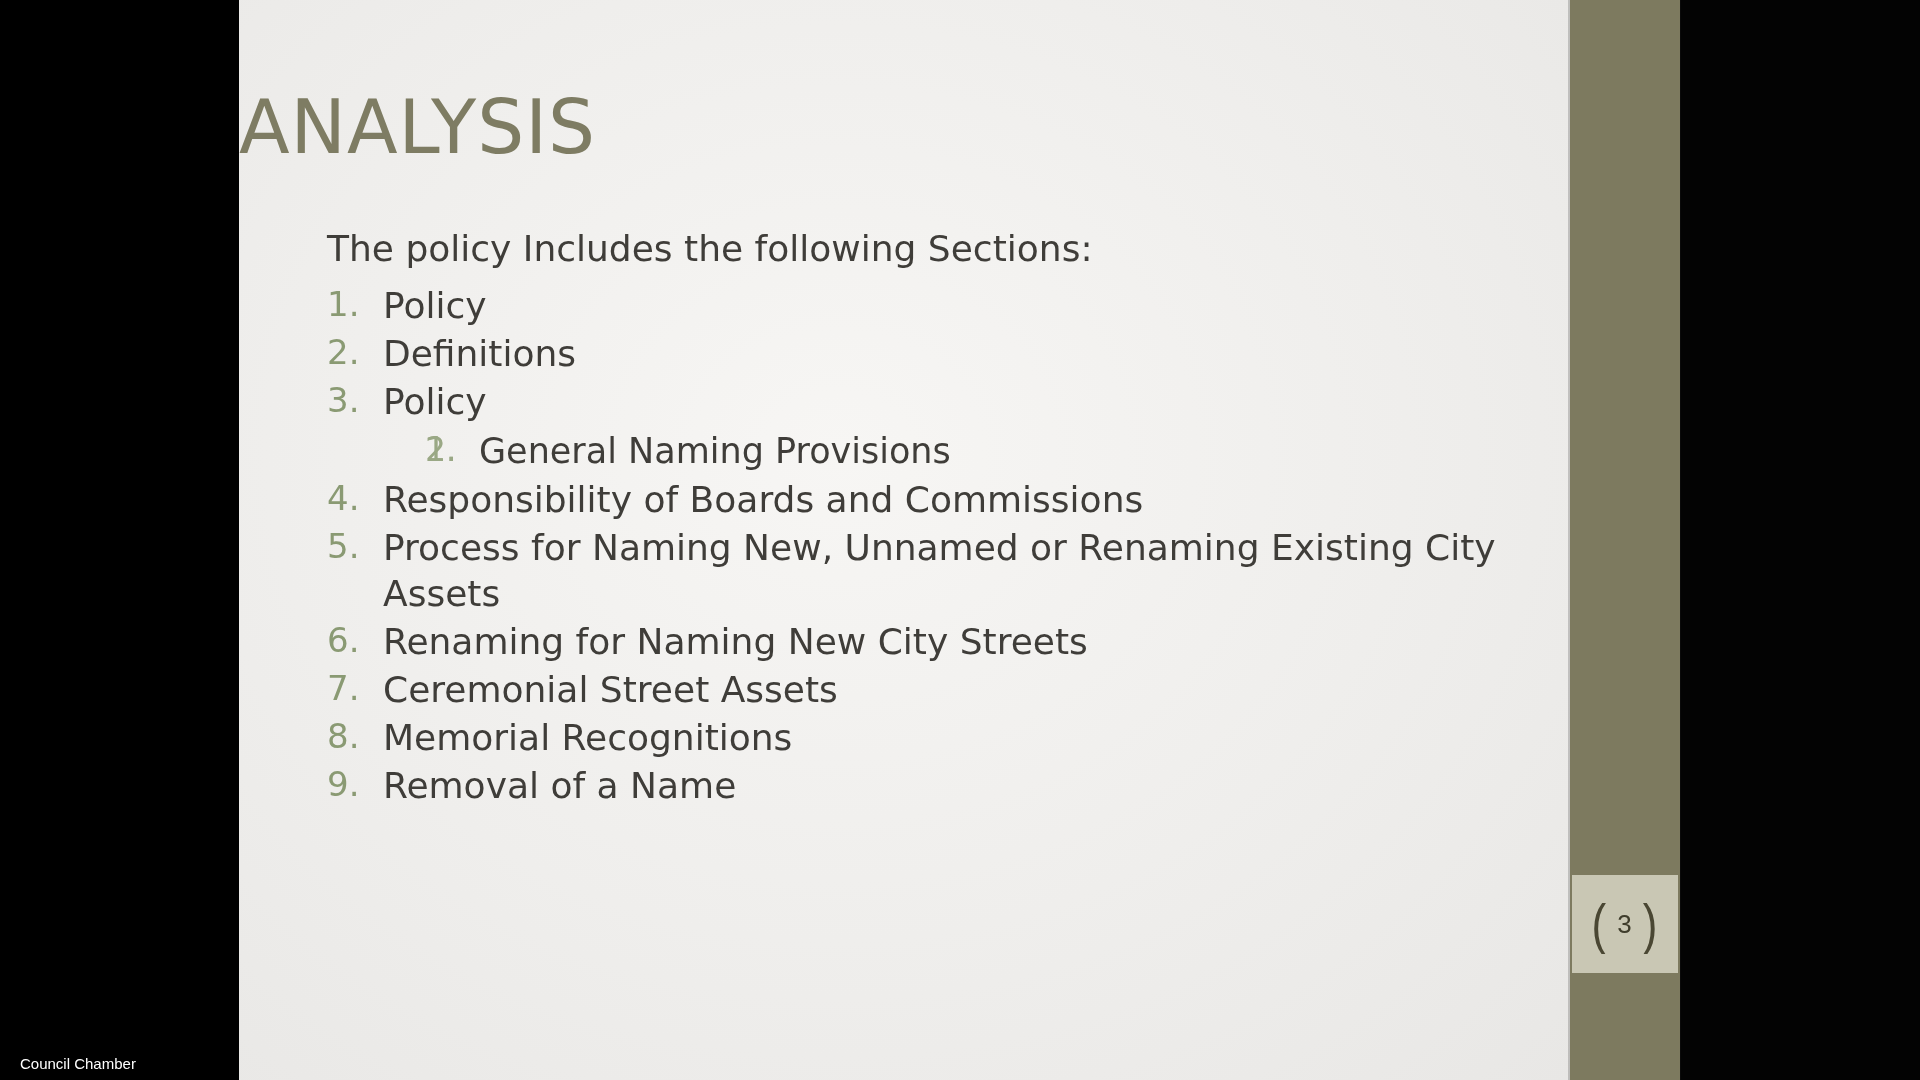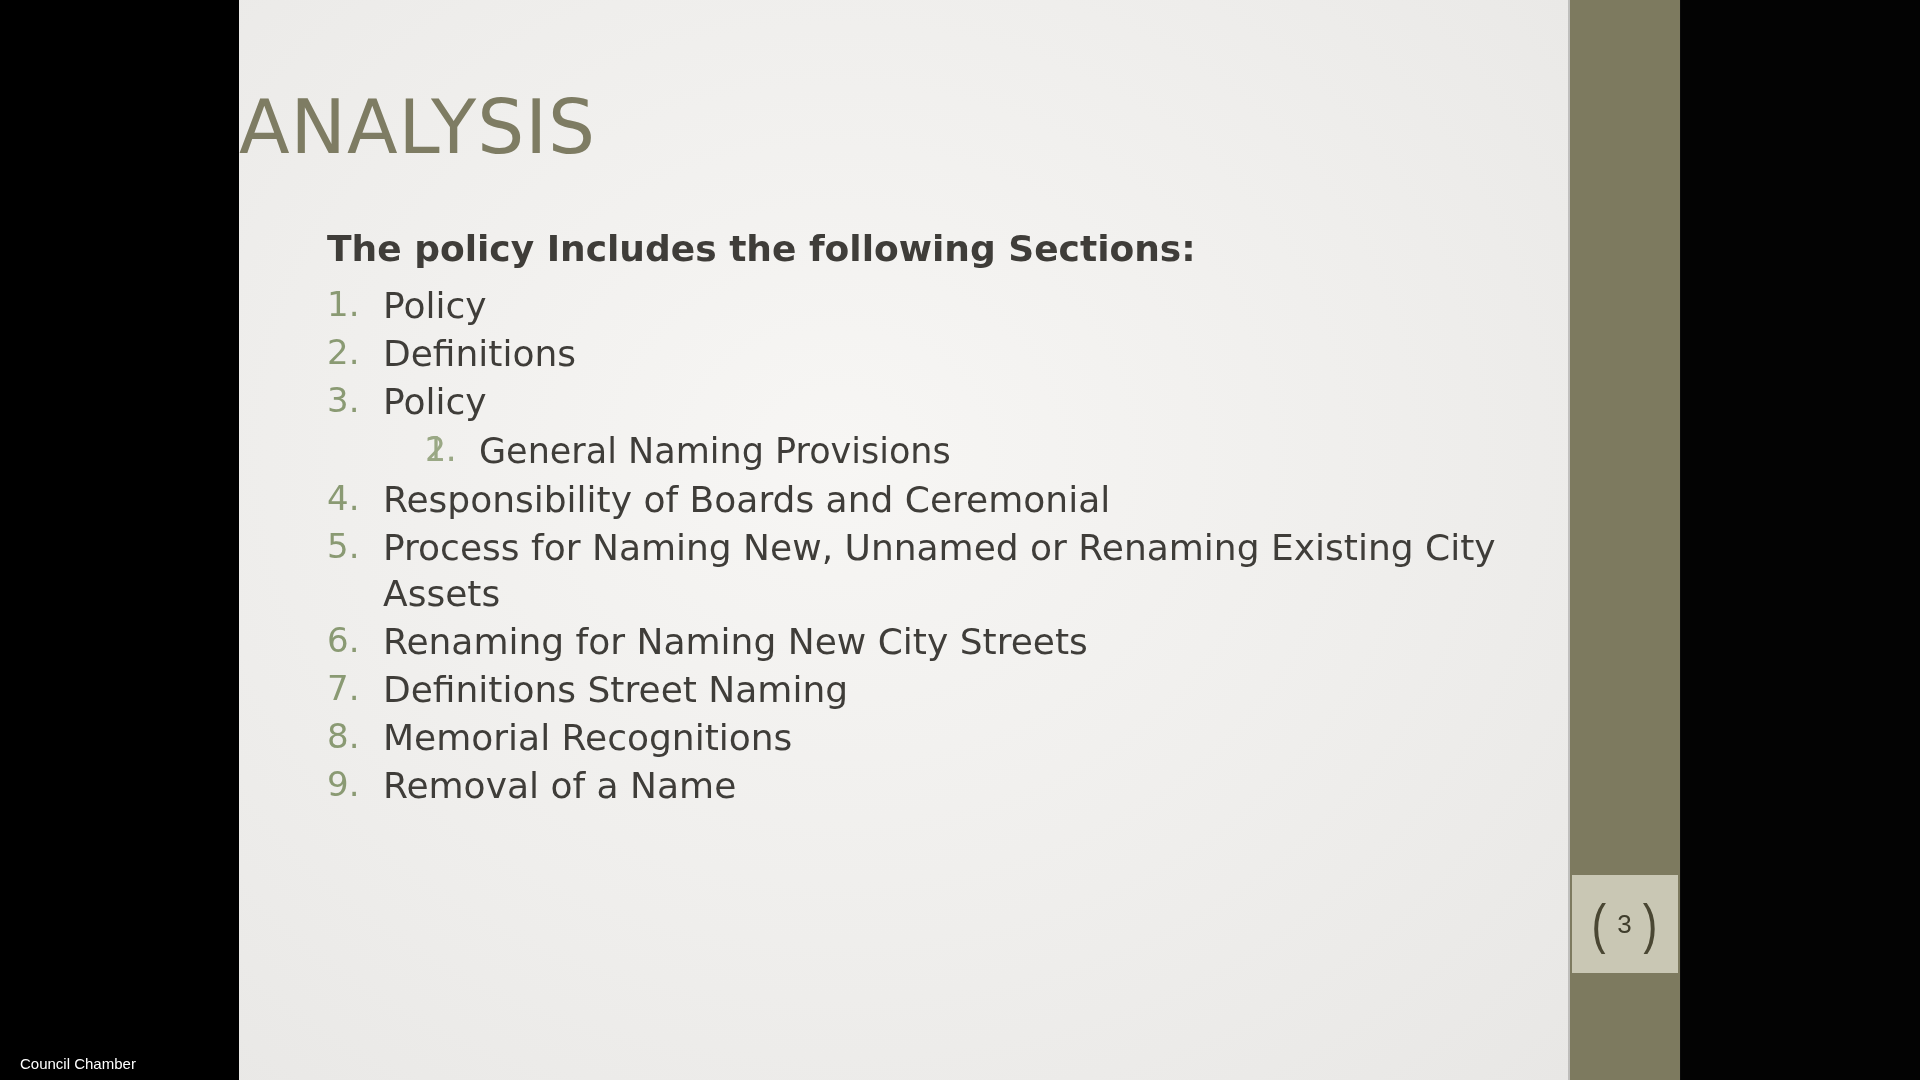--- a/index.html
+++ b/index.html
@@ -98,21 +98,21 @@
     top: 228px;
     width: 1180px;
     color: #44413c;
   }
 
   .lead-line {
     font-size: 36px;
     color: #3f3d39;
     margin-bottom: 14px;
     font-family: "DejaVu Sans", sans-serif;
-    font-weight: 700;
+    font-weight: 400;
   }
 
   ol.lvl1 {
     list-style: none;
     margin: 0;
     padding: 0;
   }
   ol.lvl1 > li {
     position: relative;
     font-size: 36px;
@@ -212,36 +212,36 @@
             </li>
             <li>
               <span class="marker">2.</span>
               <span>General Naming Provisions</span>
             </li>
           </ol>
         </li>
 
         <li>
           <span class="marker">4.</span>
-          <span>Responsibility of Boards and Ceremonial</span>
+          <span>Responsibility of Boards and Commissions</span>
         </li>
 
         <li>
           <span class="marker">5.</span>
           <span>Process for Naming New, Unnamed or Renaming Existing City Assets</span>
         </li>
 
         <li>
           <span class="marker">6.</span>
           <span>Renaming for Naming New City Streets</span>
         </li>
 
         <li>
           <span class="marker">7.</span>
-          <span>Definitions Street Naming</span>
+          <span>Ceremonial Street Assets</span>
         </li>
 
         <li>
           <span class="marker">8.</span>
           <span>Memorial Recognitions</span>
         </li>
 
         <li>
           <span class="marker">9.</span>
           <span>Removal of a Name</span>

